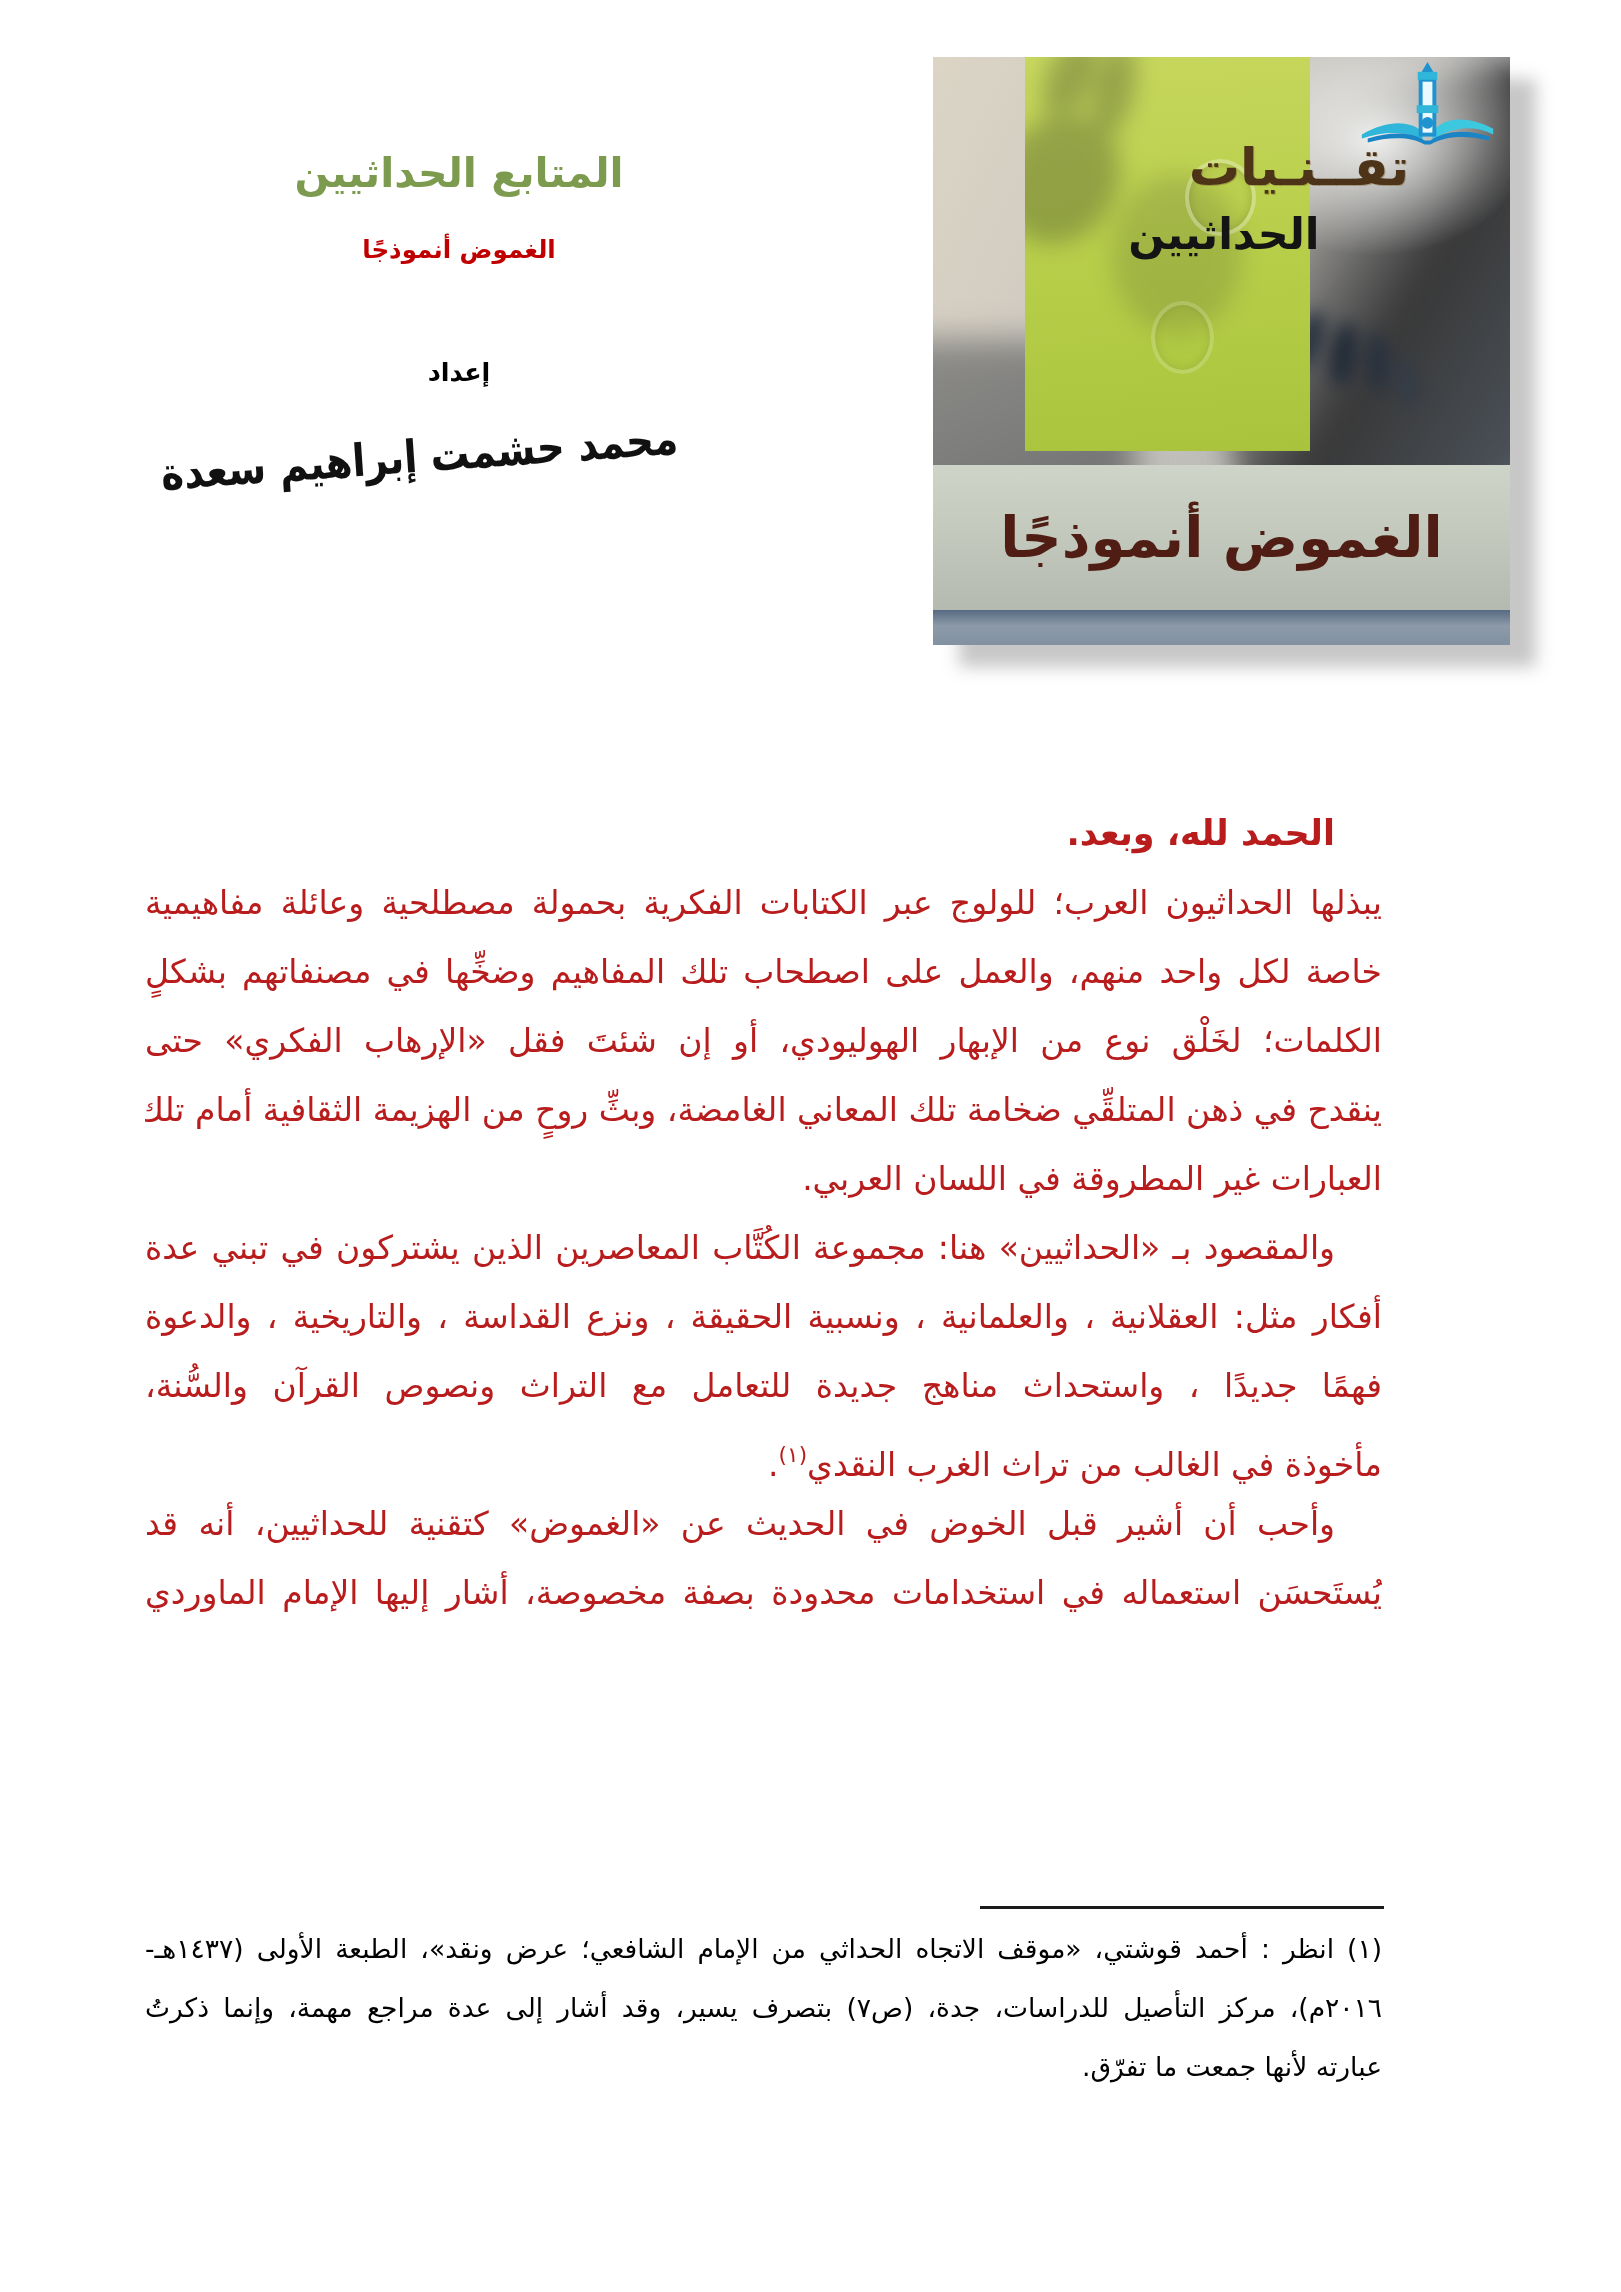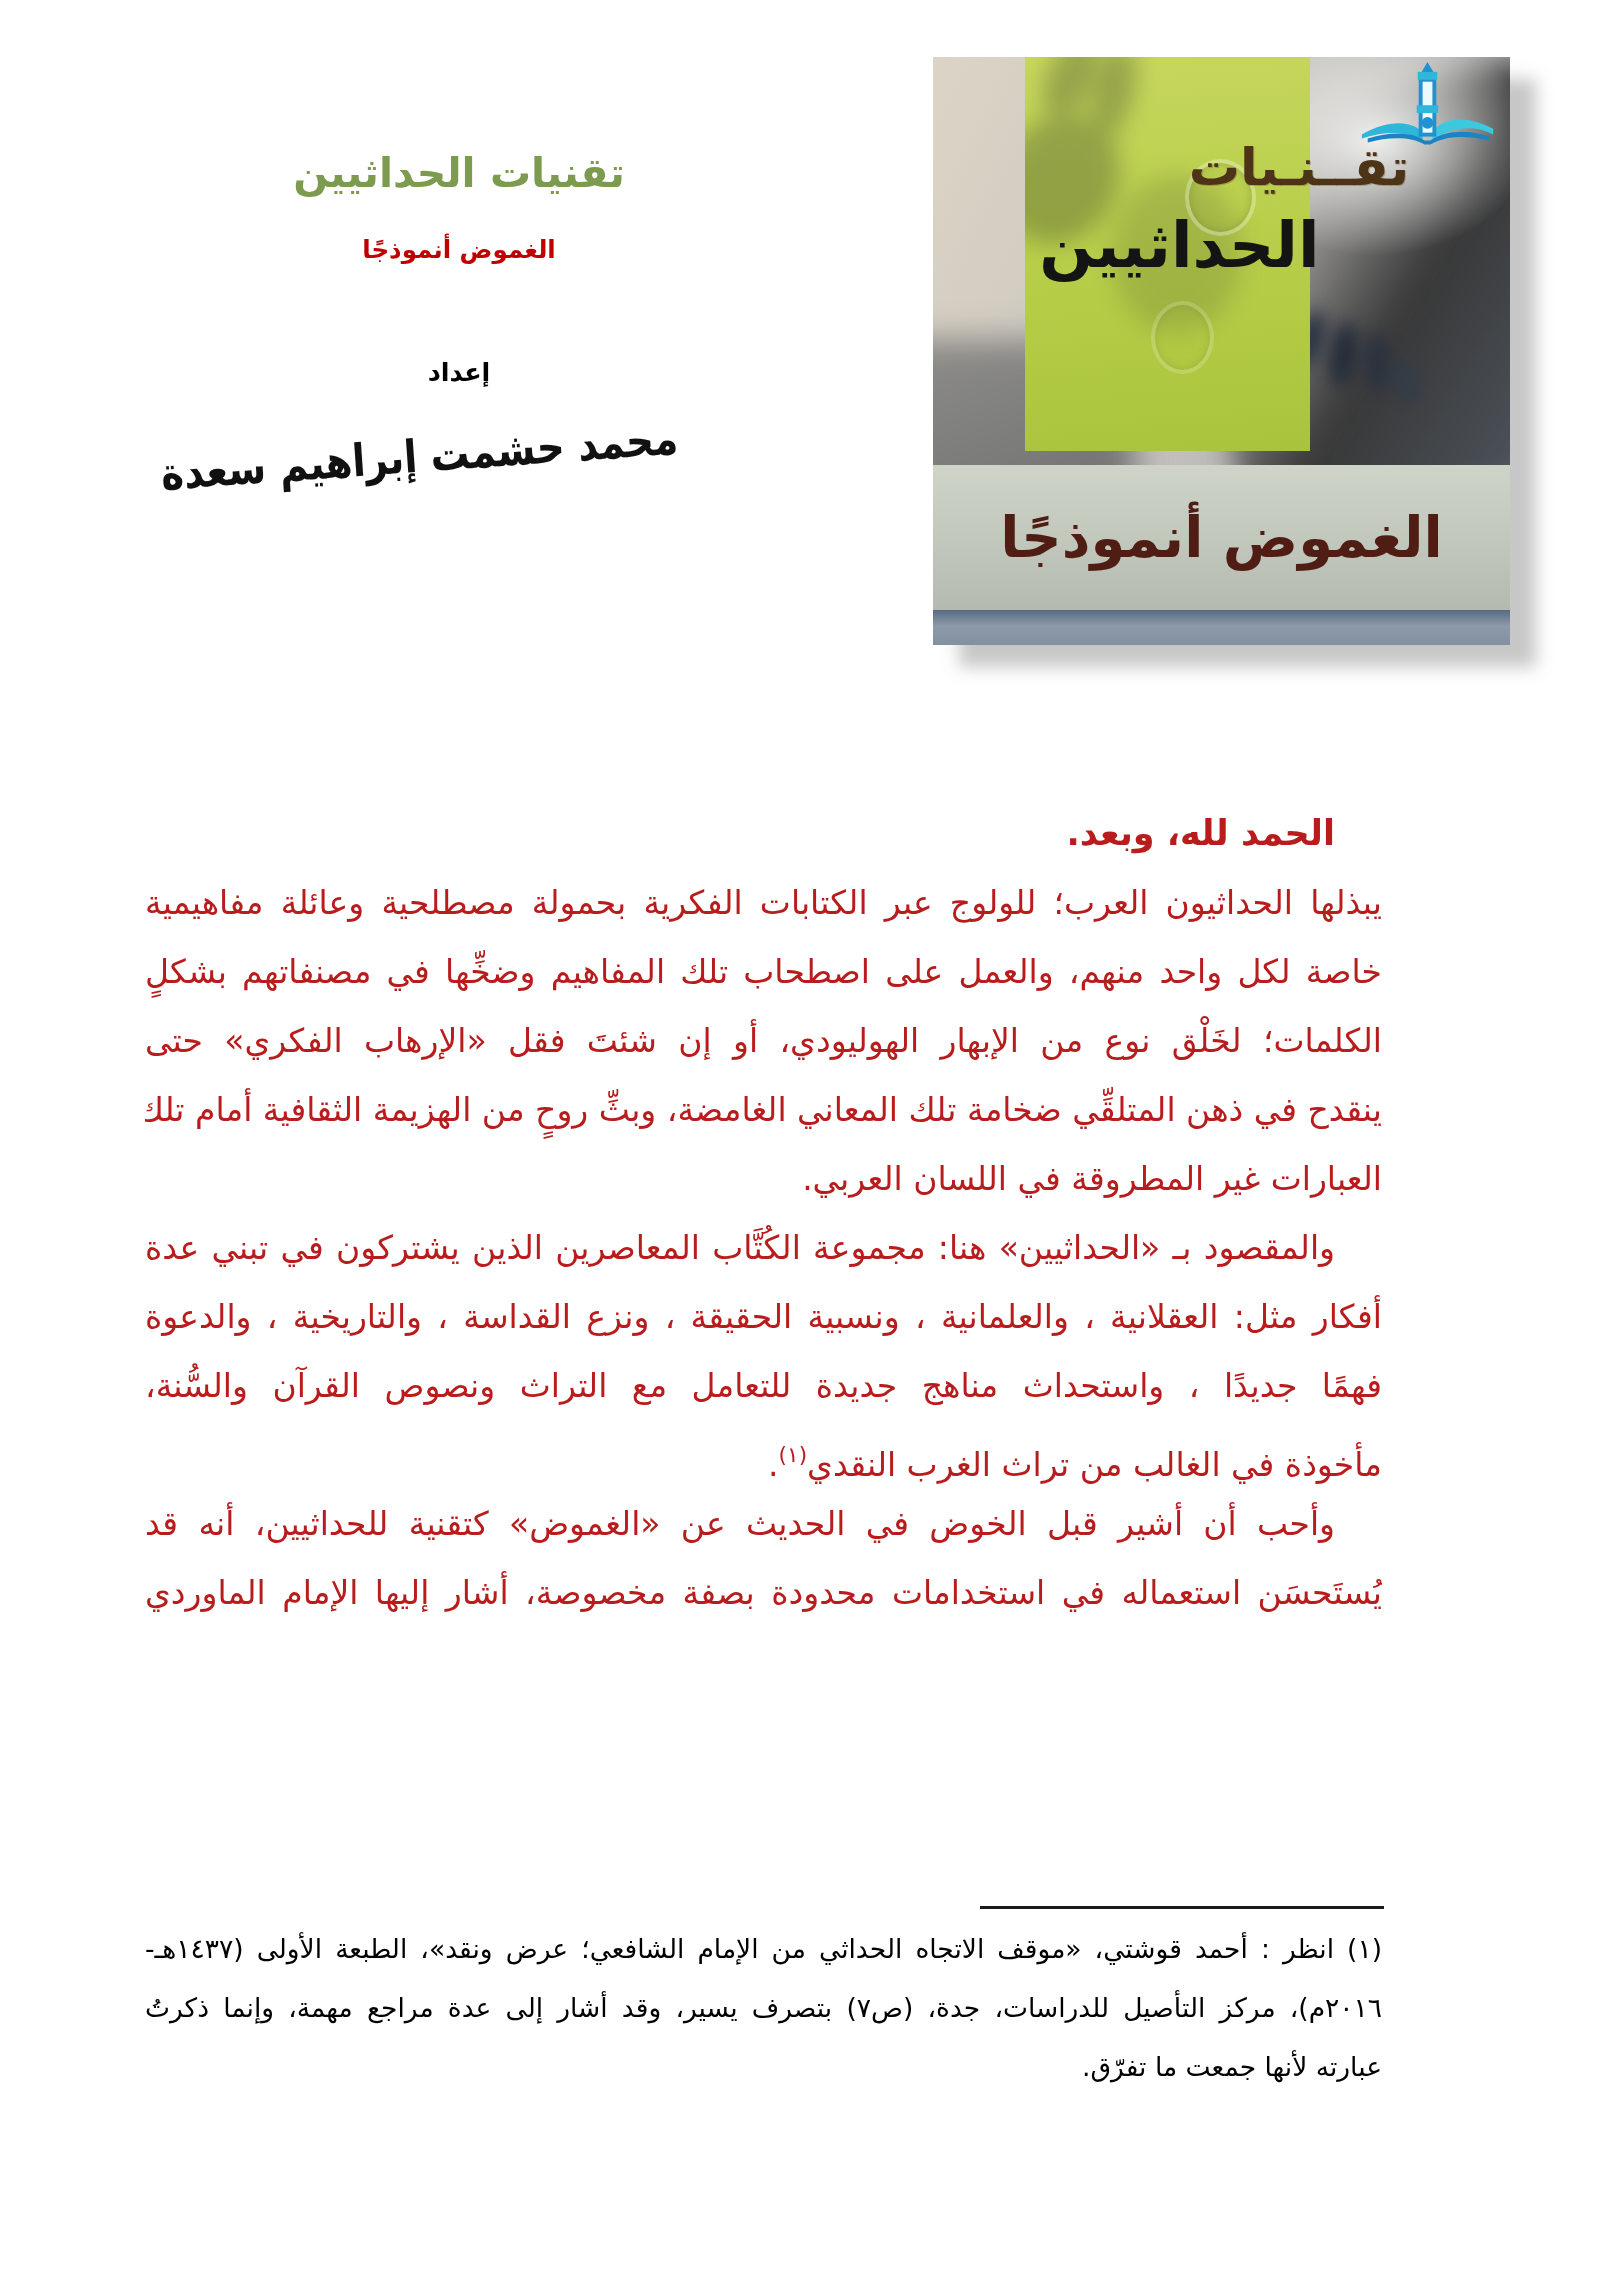--- a/index.html
+++ b/index.html
@@ -76,21 +76,21 @@
   }
   .d1{left:56%;top:26%;width:63px;height:69px;}
   .d2{left:44%;top:62%;width:55px;height:65px;opacity:.6;}
   .cover-title1{
     position:absolute;right:17.5%;top:13.8%;
     font-size:51px;font-weight:bold;color:#4d3318;white-space:nowrap;
     text-shadow:1px 1px 0 rgba(120,90,40,.4);
   }
   .cover-title2{
     position:absolute;right:33%;top:25.8%;
-    font-size:63px;font-weight:bold;color:#141414;white-space:nowrap;
+    font-size:43px;font-weight:bold;color:#141414;white-space:nowrap;
   }
   .band-sub{
     position:absolute;left:0;top:69.4%;width:100%;height:24.6%;
     background:linear-gradient(180deg,#cfd4c8 0%,#c2c8bc 50%,#b4bab0 100%);
     display:flex;align-items:center;justify-content:center;
   }
   .band-sub .txt{font-size:56px;font-weight:bold;color:#4f1d13;white-space:nowrap;}
   .band-blue{
     position:absolute;left:0;top:94%;width:100%;height:6%;
     background:linear-gradient(180deg,#566a82 0%,#8d9aa8 45%,#8191a2 100%);
@@ -113,21 +113,21 @@
     font-size:26.5px;color:#000;
   }
   .fl{height:59px;line-height:59px;text-align:justify;text-align-last:justify;white-space:nowrap;overflow:hidden;}
   .fl.lastline{text-align:right;text-align-last:right;}
 </style>
 </head>
 <body>
 
 <div class="page">
 
-  <div class="doc-title">تقنيات الحداثيين</div>
+  <div class="doc-title">المتابع الحداثيين</div>
   <div class="doc-subtitle">الغموض أنموذجًا</div>
   <div class="prepared">إعداد</div>
   <div class="signature">محمد حشمت إبراهيم سعدة</div>
 
   <div class="cover">
     <div class="photo"></div>
     <div class="wedge-dark"></div>
     <div class="light-tr"></div>
     <div class="wedge-bl"></div>
     <div class="finger f1"></div>

